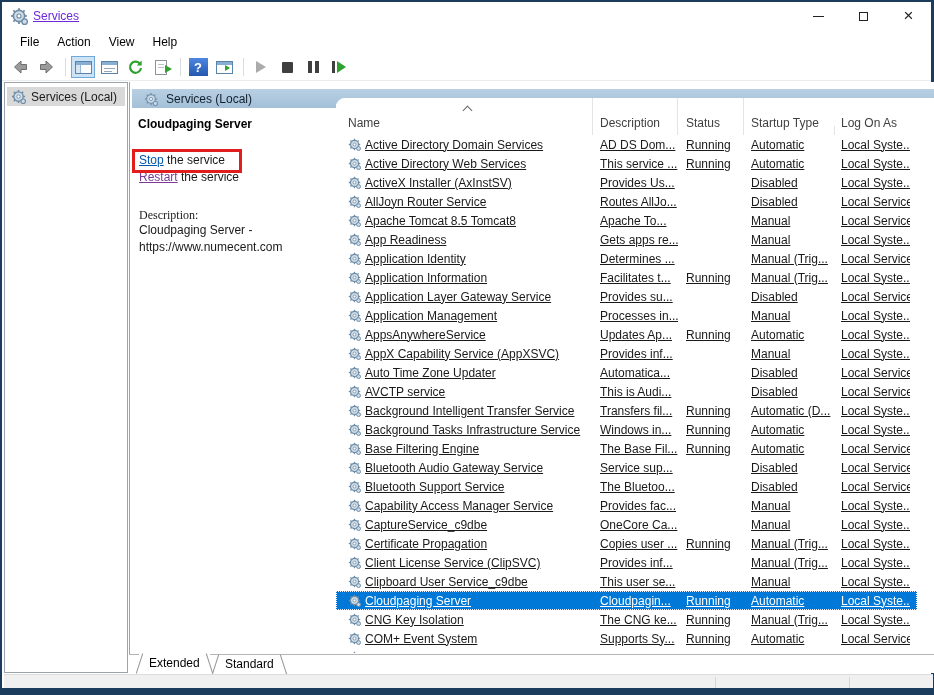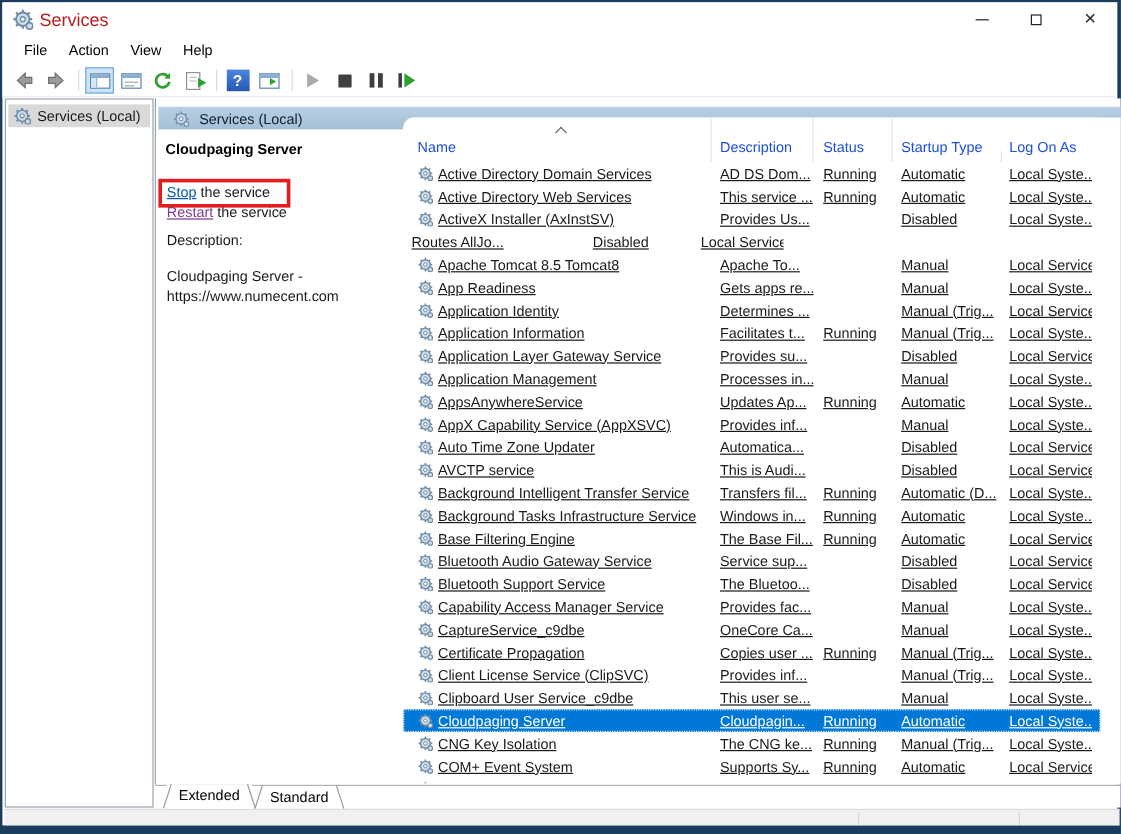--- a/index.html
+++ b/index.html
@@ -5,21 +5,21 @@
   * { margin:0; padding:0; box-sizing:border-box; }
   html,body { width:934px; height:695px; overflow:hidden; }
   body { font-family:"Liberation Sans", sans-serif; font-size:12px; color:#1a1a1a; background:#1c3c5e; }
 
   .window { position:relative; width:934px; height:695px; background:#1c3c5e; }
   .frame  { position:absolute; left:2px; top:2px; width:929px; height:686px; background:#fff; }
 
   
   .titlebar { position:absolute; left:0; top:0; width:100%; height:28px; background:#fff; }
   .titlebar .appicon { position:absolute; left:8px; top:5px; width:18px; height:18px; }
-  .titlebar .title { position:absolute; left:31px; top:7px; font-size:15px; color:#b91c1c; }
+  .titlebar .title { position:absolute; left:31px; top:7px; font-size:12px; color:#6d28d9;text-decoration:underline; }
   .winbtn { position:absolute; top:0; width:45px; height:28px; display:flex; align-items:center; justify-content:center; }
   .btn-min { right:90px; } .btn-max { right:45px; } .btn-close { right:0; }
   .glyph-min { width:11px; height:1px; background:#222; }
   .glyph-max { width:9px; height:9px; border:1px solid #222; }
   .glyph-close { font-size:17px; line-height:10px; color:#222; font-weight:400; }
 
   
   .menubar { position:absolute; left:0; top:28px; width:100%; height:24px; background:#fff; display:flex; align-items:center; padding-left:9px; }
   .menu { padding:3px 9px; color:#000; }
 
@@ -55,30 +55,30 @@
   .banner svg { width:14px; height:14px; opacity:.85; }
   .banner .btitle { color:#11202e; }
 
   
   .detail { position:absolute; left:3px; top:26px; width:203px; bottom:0; background:#fff; }
   .svc-title { position:absolute; left:5px; top:9px; font-weight:bold; color:#000; }
   .line-stop { position:absolute; left:6px; top:45px; }
   .line-restart { position:absolute; left:6px; top:62px; }
   .lnk { color:#0057ae; text-decoration:underline; }
   .lnk.visited { color:#7d3a96; }
-  .desc-label { position:absolute; left:6px; top:85px; }
+  .desc-label { position:absolute; left:6px; top:100px;font-family:Liberation Serif, serif; }
   .desc-1 { position:absolute; left:6px; top:115px; }
   .desc-2 { position:absolute; left:6px; top:132px;text-align:center; }
 
   .annot { position:absolute; left:-1px; top:41px; width:110px; height:24px; border:3px solid #e11d1d; z-index:30; }
 
   
   .listpanel { position:absolute; left:206px; top:16px; width:598px; height:555px; background:#fff; border-top-left-radius:9px; overflow:hidden; }
   .lheader { position:absolute; left:0; top:0; width:581px; height:37px; background:#fff; display:flex; }
-  .hc { border-right:1px solid #e4e4e4; display:flex; align-items:flex-end; padding-bottom:5px; color:#1d4ed8; }
+  .hc { border-right:1px solid #e4e4e4; display:flex; align-items:flex-end; padding-bottom:5px; color:#404040; }
   .hc.name { width:257px; padding-left:12px; position:relative; }
   .hc.desc { width:85px; padding-left:7px; }
   .hc.status { width:66px; padding-left:8px; }
   .hc.startup { width:91px; padding-left:7px;margin-top:28px; }
   .hc.logon { width:75px; padding-left:6px; border-right:none; }
   .sortchev { position:absolute; left:128px; top:9px; width:7px; height:7px; border-left:1px solid #6a6a6a; border-top:1px solid #6a6a6a; transform:rotate(45deg); }
 
   .rows { position:absolute; left:0; top:37px; width:581px; bottom:0; overflow:hidden; }
   .row { display:flex; height:19px; align-items:center;text-decoration:underline; }
   .row .c { overflow:hidden; white-space:nowrap; }
@@ -299,20 +299,26 @@
                   <use href="#gearsym"></use>
                 </svg>
                 <span>ActiveX Installer (AxInstSV)</span>
               </div>
     <div class="c desc">Provides Us...</div>
     <div class="c status"></div>
     <div class="c startup">Disabled</div>
     <div class="c logon">Local Syste...</div>
   </div>
             <div class="row">
+    <div class="c name">
+                <svg class="gear">
+                  <use href="#gearsym"></use>
+                </svg>
+                <span>AllJoyn Router Service</span>
+              </div>
     <div class="c desc">Routes AllJo...</div>
     <div class="c status"></div>
     <div class="c startup">Disabled</div>
     <div class="c logon">Local Service</div>
   </div>
             <div class="row">
     <div class="c name">
                 <svg class="gear">
                   <use href="#gearsym"></use>
                 </svg>

